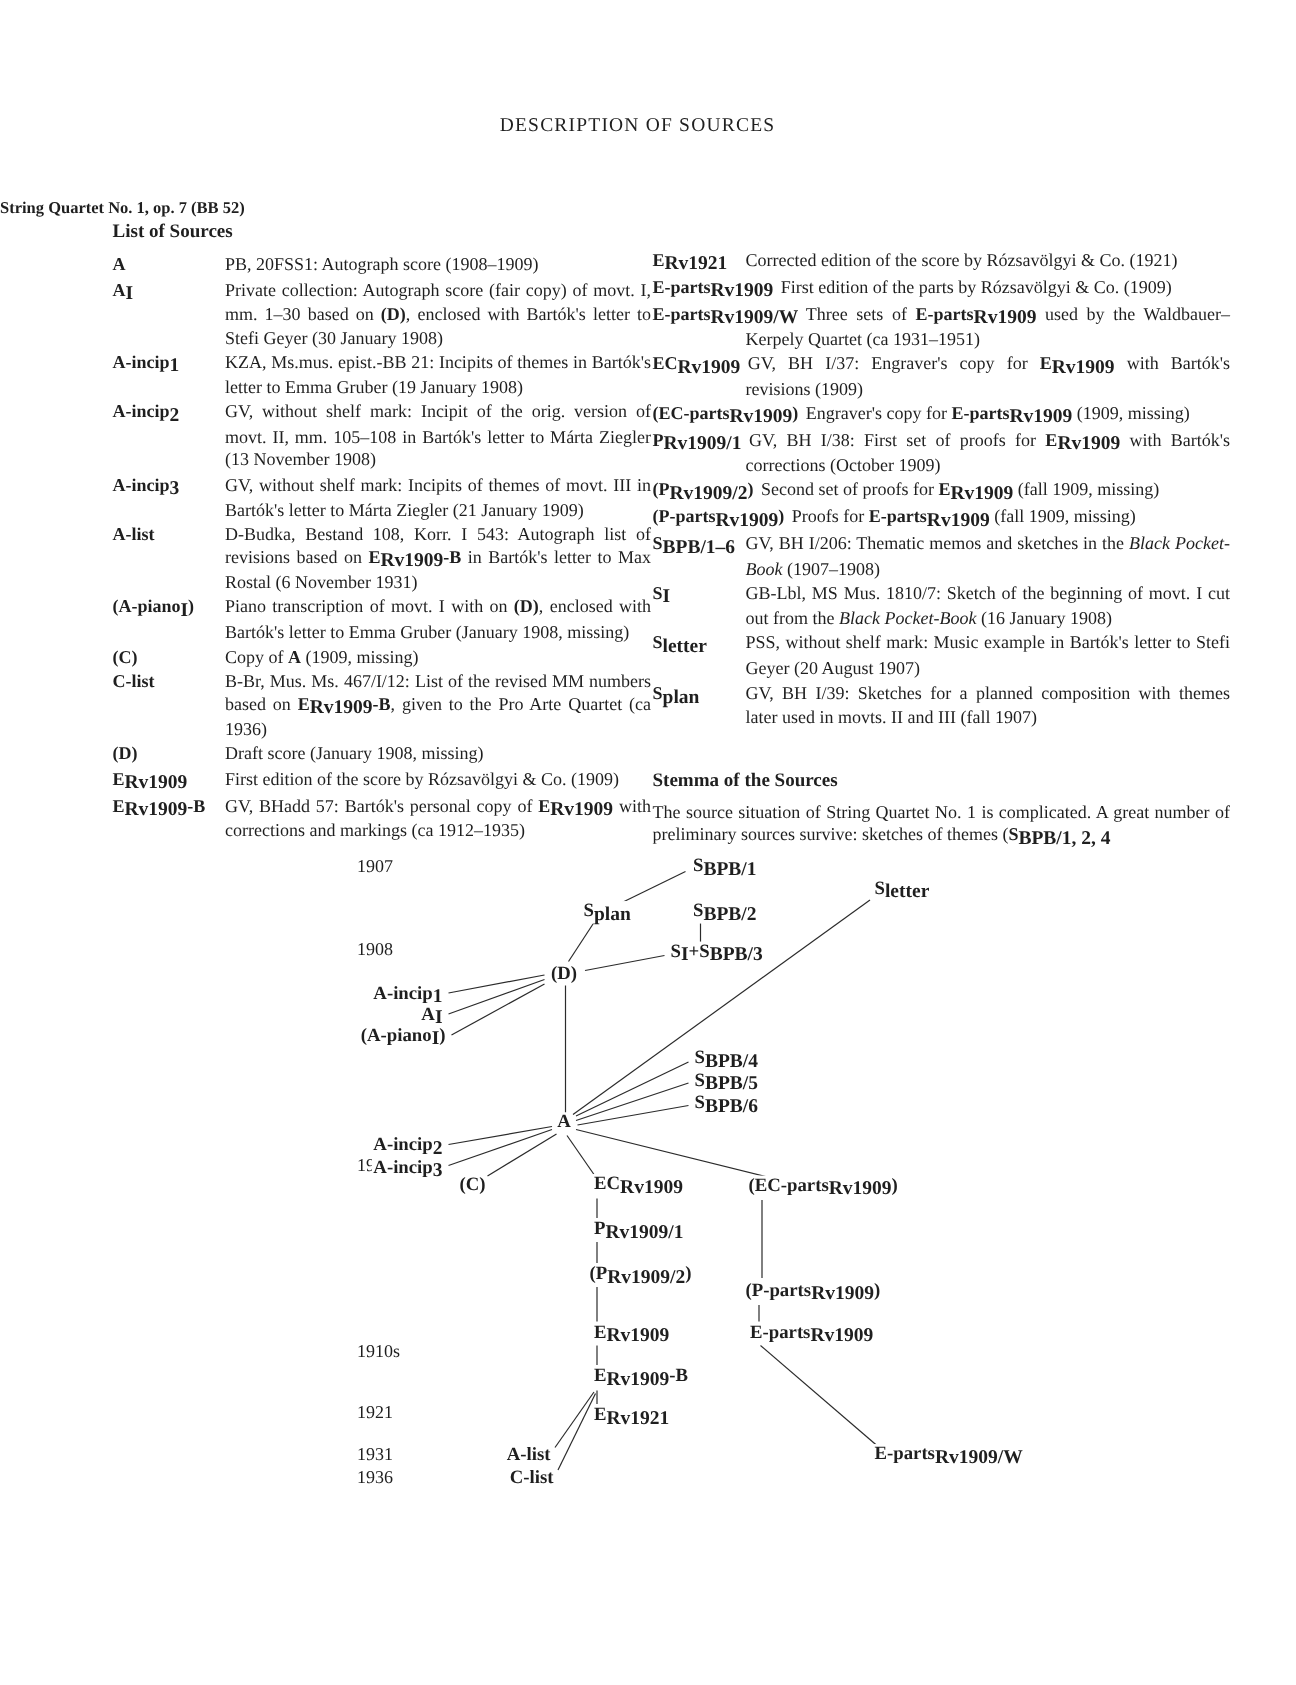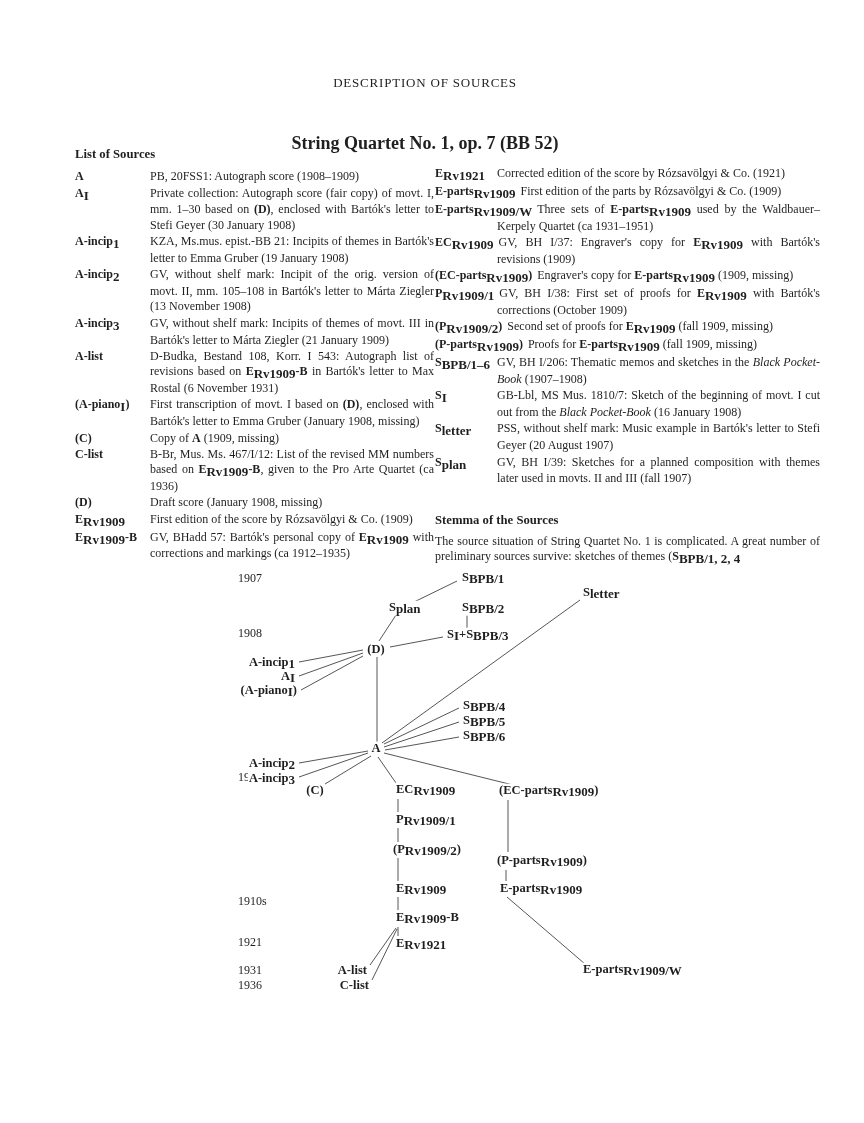--- a/index.html
+++ b/index.html
@@ -16,21 +16,21 @@
     color:var(--text);
     font-family:"Liberation Serif","DejaVu Serif",serif;
     overflow:hidden;
   }
   .page-title{
     position:absolute;top:75px;left:0;width:850px;
     text-align:center;font-size:13px;letter-spacing:0.8px;
   }
   .work-title{
     position:absolute;top:133px;left:0;width:850px;
-    text-align:center;font-weight:bold;font-size:18px;
+    font-weight:bold;font-size:11px;
   }
   .col{position:absolute;font-size:12px;line-height:15.3px;}
   .col-left{left:63px;top:147px;width:359px;margin-left:12px;}
   .col-right{left:435px;top:166px;width:385px;}
   .list-heading{font-weight:bold;font-size:12.7px;margin-bottom:7px;}
   .entry{padding-left:75px;text-indent:-75px;text-align:justify;margin-bottom:1px;}
   .col-right .entry{padding-left:62px;text-indent:-62px;}
   .term{display:inline-block;min-width:71px;margin-right:4px;text-indent:0;font-weight:bold;}
   .col-right .term{min-width:57px;margin-right:5px;}
   .rb{font-weight:bold;}
@@ -65,21 +65,21 @@
 
   <div class="col col-left">
     <div class="list-heading">List of Sources</div>
     <div id="list-left">
         <div class="entry"><span class="term"><span class="rb">A</span></span><span><span>PB, 20FSS1: Autograph score (1908–1909)</span></span></div>
         <div class="entry"><span class="term"><span class="rb">A</span><span class="rb rs">I</span></span><span><span>Private collection: Autograph score (fair copy) of movt. I, mm. 1–30 based on </span><span class="rb">(D)</span><span>, enclosed with Bartók's letter to Stefi Geyer (30 January 1908)</span></span></div>
         <div class="entry"><span class="term"><span class="rb">A-incip</span><span class="rb rs">1</span></span><span><span>KZA, Ms.mus. epist.-BB 21: Incipits of themes in Bartók's letter to Emma Gruber (19 January 1908)</span></span></div>
         <div class="entry"><span class="term"><span class="rb">A-incip</span><span class="rb rs">2</span></span><span><span>GV, without shelf mark: Incipit of the orig. version of movt. II, mm. 105–108 in Bartók's letter to Márta Ziegler (13 November 1908)</span></span></div>
         <div class="entry"><span class="term"><span class="rb">A-incip</span><span class="rb rs">3</span></span><span><span>GV, without shelf mark: Incipits of themes of movt. III in Bartók's letter to Márta Ziegler (21 January 1909)</span></span></div>
         <div class="entry"><span class="term"><span class="rb">A-list</span></span><span><span>D-Budka, Bestand 108, Korr. I 543: Autograph list of revisions based on </span><span class="rb">E</span><span class="rb rs">Rv1909</span><span class="rb">-B</span><span> in Bartók's letter to Max Rostal (6 November 1931)</span></span></div>
-        <div class="entry"><span class="term"><span class="rb">(A-piano</span><span class="rb rs">I</span><span class="rb">)</span></span><span><span>First transcription of movt. I based on </span><span class="rb">(D)</span><span>, enclosed with Bartók's letter to Emma Gruber (January 1908, missing)</span></span></div>
+        <div class="entry"><span class="term"><span class="rb">(A-piano</span><span class="rb rs">I</span><span class="rb">)</span></span><span><span>Piano transcription of movt. I with on </span><span class="rb">(D)</span><span>, enclosed with Bartók's letter to Emma Gruber (January 1908, missing)</span></span></div>
         <div class="entry"><span class="term"><span class="rb">(C)</span></span><span><span>Copy of </span><span class="rb">A</span><span> (1909, missing)</span></span></div>
         <div class="entry"><span class="term"><span class="rb">C-list</span></span><span><span>B-Br, Mus. Ms. 467/I/12: List of the revised MM numbers based on </span><span class="rb">E</span><span class="rb rs">Rv1909</span><span class="rb">-B</span><span>, given to the Pro Arte Quartet (ca 1936)</span></span></div>
         <div class="entry"><span class="term"><span class="rb">(D)</span></span><span><span>Draft score (January 1908, missing)</span></span></div>
         <div class="entry"><span class="term"><span class="rb">E</span><span class="rb rs">Rv1909</span></span><span><span>First edition of the score by Rózsavölgyi &amp; Co. (1909)</span></span></div>
         <div class="entry"><span class="term"><span class="rb">E</span><span class="rb rs">Rv1909</span><span class="rb">-B</span></span><span><span>GV, BHadd 57: Bartók's personal copy of </span><span class="rb">E</span><span class="rb rs">Rv1909</span><span> with corrections and markings (ca 1912–1935)</span></span></div>
       </div>
   </div>
 
   <div class="col col-right">
     <div id="list-right">

